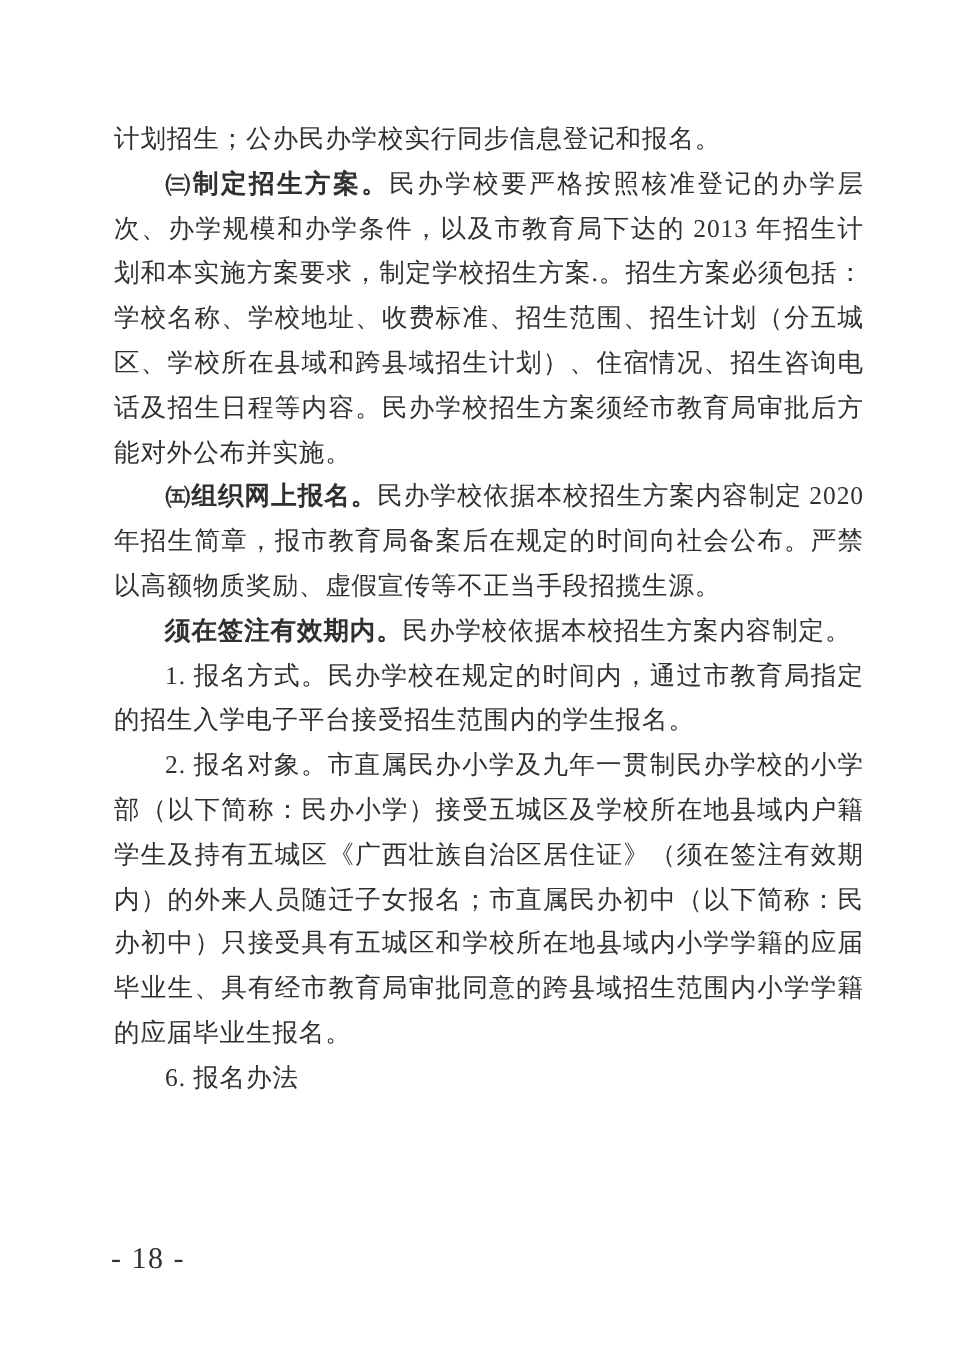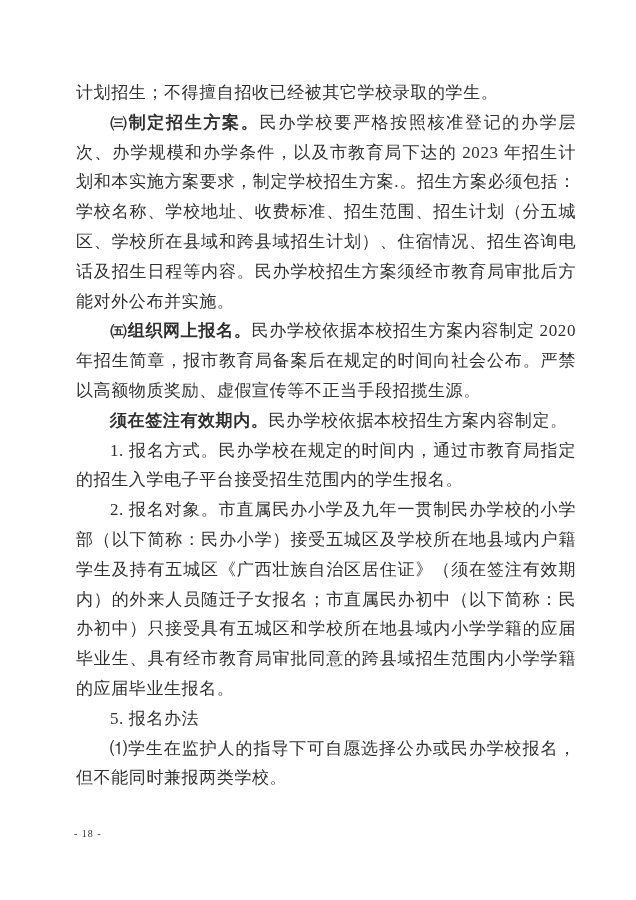--- a/index.html
+++ b/index.html
@@ -34,33 +34,32 @@
   .doc-body p.para.indent {
     text-indent: 2em;
   }
   .doc-body .lead {
     font-weight: bold;
   }
   .page-number {
     position: absolute;
     left: 74px;
     top: 828px;
-    font-size: 10px;
+    font-size: 20px;
     letter-spacing: 1px;
     color: #303030;
   }
 </style>
 </head>
 <body>
 
 <div class="page">
   <div class="doc-body">
-      <p class="para"><span>计划招生；不得擅自招收已经被其它学校录取的学生。</span></p>
-      <p class="para indent"><b class="lead">㈢制定招生方案。</b><span>民办学校要严格按照核准登记的办学层次、办学规模和办学条件，以及市教育局下达的 2023 年招生计划和本实施方案要求，制定学校招生方案.。招生方案必须包括：学校名称、学校地址、收费标准、招生范围、招生计划（分五城区、学校所在县域和跨县域招生计划）、住宿情况、招生咨询电话及招生日程等内容。民办学校招生方案须经市教育局审批后方能对外公布并实施。</span></p>
+      <p class="para"><span>计划招生；公办民办学校实行同步信息登记和报名。</span></p>
+      <p class="para indent"><b class="lead">㈢制定招生方案。</b><span>民办学校要严格按照核准登记的办学层次、办学规模和办学条件，以及市教育局下达的 2013 年招生计划和本实施方案要求，制定学校招生方案.。招生方案必须包括：学校名称、学校地址、收费标准、招生范围、招生计划（分五城区、学校所在县域和跨县域招生计划）、住宿情况、招生咨询电话及招生日程等内容。民办学校招生方案须经市教育局审批后方能对外公布并实施。</span></p>
       <p class="para indent"><b class="lead">㈤组织网上报名。</b><span>民办学校依据本校招生方案内容制定 2020 年招生简章，报市教育局备案后在规定的时间向社会公布。严禁以高额物质奖励、虚假宣传等不正当手段招揽生源。</span></p>
       <p class="para indent"><b class="lead">须在签注有效期内。</b><span>民办学校依据本校招生方案内容制定。</span></p>
       <p class="para indent"><span>1. 报名方式。民办学校在规定的时间内，通过市教育局指定的招生入学电子平台接受招生范围内的学生报名。</span></p>
       <p class="para indent"><span>2. 报名对象。市直属民办小学及九年一贯制民办学校的小学部（以下简称：民办小学）接受五城区及学校所在地县域内户籍学生及持有五城区《广西壮族自治区居住证》（须在签注有效期内）的外来人员随迁子女报名；市直属民办初中（以下简称：民办初中）只接受具有五城区和学校所在地县域内小学学籍的应届毕业生、具有经市教育局审批同意的跨县域招生范围内小学学籍的应届毕业生报名。</span></p>
-      <p class="para indent"><span>5. 报名办法</span></p>
-      <p class="para indent"><span>⑴学生在监护人的指导下可自愿选择公办或民办学校报名，但不能同时兼报两类学校。</span></p>
+      <p class="para indent"><span>6. 报名办法</span></p>
     </div>
   <div class="page-number">- 18 -</div>
 </div>
 
 </body></html>

